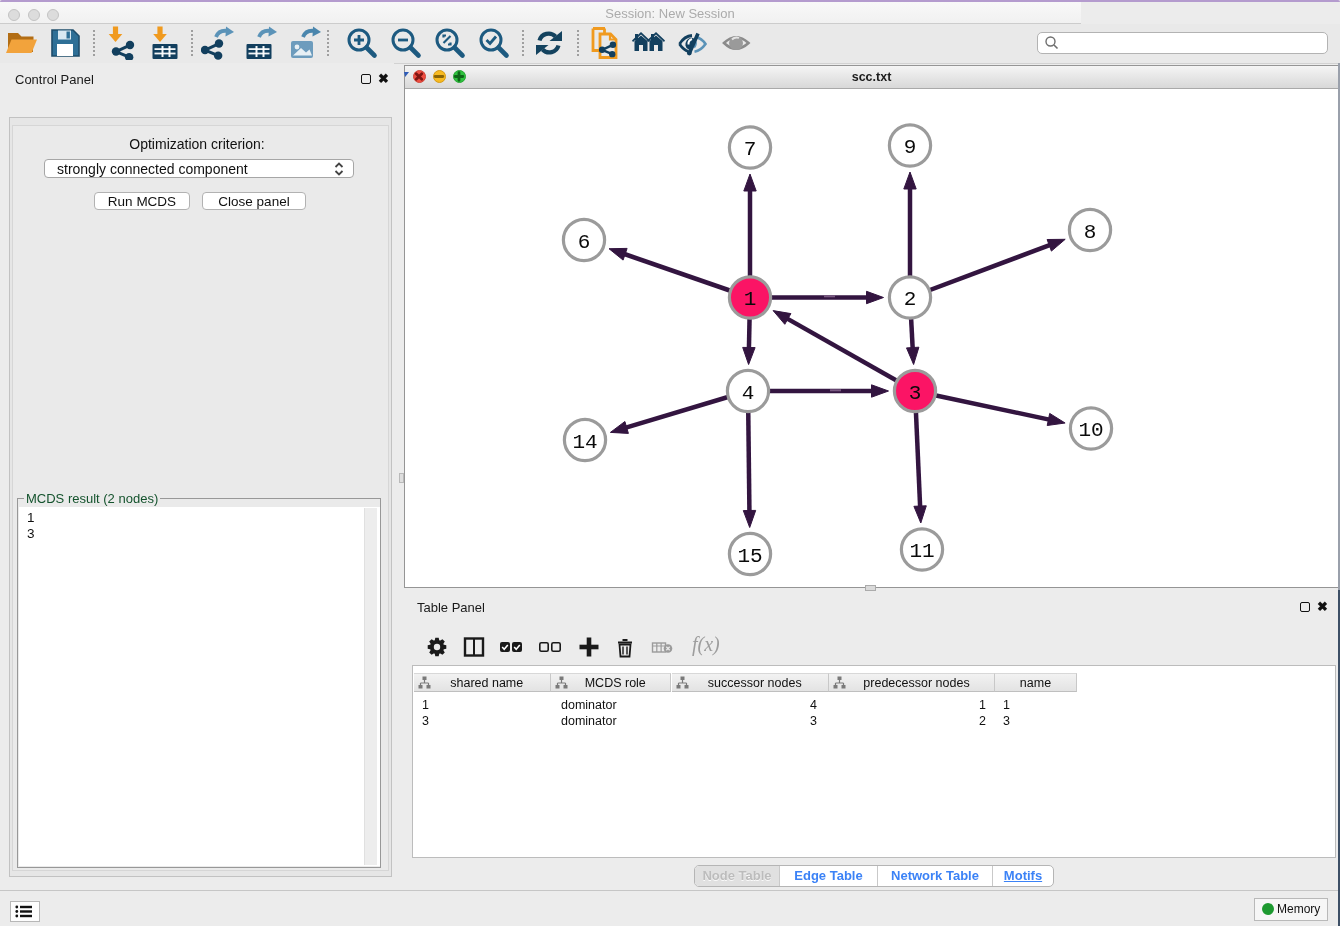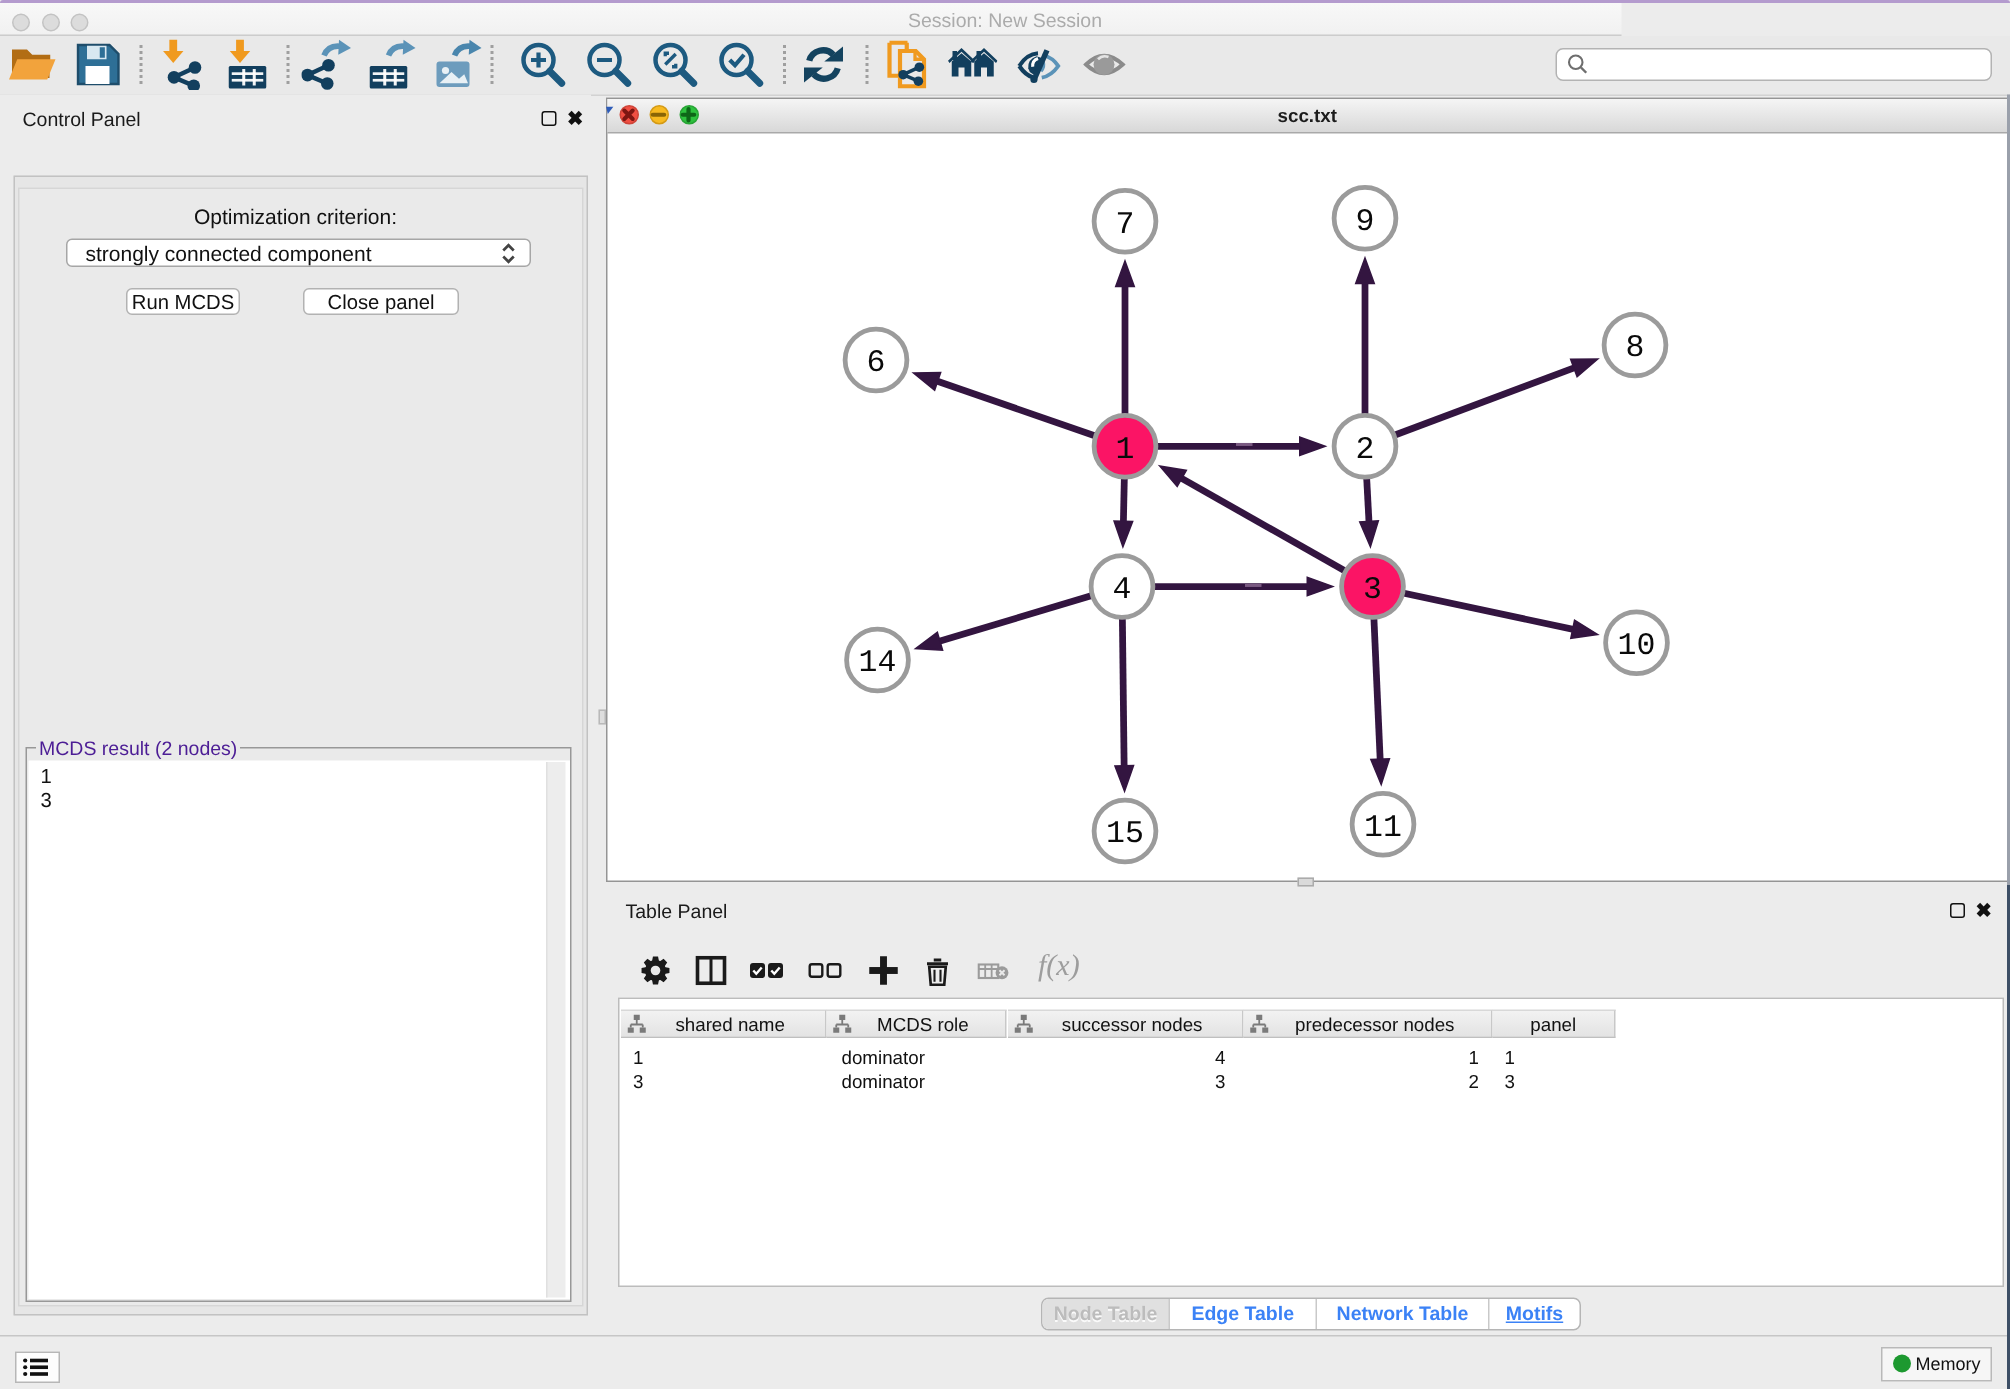--- a/index.html
+++ b/index.html
@@ -31,21 +31,21 @@
   border:1px solid #b5b5b5;border-radius:5px;overflow:hidden;background:#fff;}
 #tabs div{font-size:13px;font-weight:bold;color:#222;line-height:19px;text-align:center;border-right:1px solid #c9c9c9;}
 #tabs div:last-child{border-right:none;background:#dcdcdc;color:#b8b8b8;text-shadow:0 1px 0 #fbfbfb;}
 #mcds-inner{position:absolute;left:12px;top:62px;width:377px;height:746px;background:#eaeaea;border:1px solid #d6d6d6;box-sizing:border-box;}
 #optlabel{position:absolute;left:0;top:73px;width:100%;text-align:center;font-size:14px;color:#111;}
 #dropdown{position:absolute;left:44px;top:96px;width:310px;height:19px;background:#fff;
   border:1px solid #a6a6a6;border-radius:4px;font-size:14px;color:#111;line-height:18px;padding-left:12px;box-sizing:border-box;}
 .btn{position:absolute;height:18px;background:#fff;border:1px solid #b2b2b2;border-radius:4px;
   font-size:13.5px;color:#111;text-align:center;line-height:17px;box-sizing:border-box;}
 #fieldset{position:absolute;left:17px;top:435px;width:364px;height:370px;border:1px solid #989898;box-sizing:border-box;}
-#fieldlabel{position:absolute;left:6px;top:-8px;background:#eaeaea;font-size:13px;color:#4c1d95;padding:0 2px;}
+#fieldlabel{position:absolute;left:6px;top:-8px;background:#eaeaea;font-size:13px;color:#14532d;padding:0 2px;}
 #resulttext{position:absolute;left:1px;top:8px;width:361px;height:359px;background:#fff;
   font-size:13.5px;color:#111;line-height:16px;}
 #resultscroll{position:absolute;right:3px;top:1px;width:12px;height:357px;background:#ededed;border-left:1px solid #e0e0e0;}
 
 #netwin{left:404px;top:65px;width:935px;height:523px;border:1px solid #959595;box-sizing:border-box;background:#fff;}
 #nettitle{position:absolute;left:0;top:0;width:100%;height:23px;
   background:linear-gradient(#f5f5f5,#d8d8d8);border-bottom:1px solid #a9a9a9;box-sizing:border-box;}
 .tl{position:absolute;top:4px;width:13px;height:13px;border-radius:50%;box-sizing:border-box;}
 #netname{position:absolute;top:4px;left:0;width:100%;text-align:center;font-size:12.5px;font-weight:bold;color:#1c1c1c;}
 
@@ -213,21 +213,21 @@
     <span class="sqbtn" style="left:361px;top:11px;"></span>
     <span class="xbtn" style="left:378px;top:11px;">✖</span>
   </div>
   <div id="tabpane"></div>
   <div id="mcds-inner"></div>
   <div id="dropdown">strongly connected component<svg width="12" height="14" viewBox="0 0 12 14" style="position:absolute;right:8px;top:2px;">
         <path d="M2.5 5 L6 1.5 L9.5 5" fill="none" stroke="#444" stroke-width="1.8"></path>
         <path d="M2.5 9 L6 12.5 L9.5 9" fill="none" stroke="#444" stroke-width="1.8"></path>
       </svg></div>
   <div id="optlabel">Optimization criterion:</div>
-  <div class="btn" style="left:84px;top:129px;width:76px;">Run MCDS</div>
+  <div class="btn" style="left:94px;top:129px;width:96px;">Run MCDS</div>
   <div class="btn" style="left:202px;top:129px;width:104px;">Close panel</div>
   <div id="fieldset">
     <span id="fieldlabel">MCDS result (2 nodes)</span>
     <div id="resulttext">
         <div style="padding-left:8px;padding-top:3px;">1<br>3</div>
       <div id="resultscroll"></div>
     </div>
   </div>
 </div>
 <div class="abs" style="left:399px;top:473px;width:5px;height:10px;background:#dedede;border:1px solid #b9b9b9;box-sizing:border-box;"></div>
@@ -364,21 +364,21 @@
           <path d="M6.5 4 v3 M2.5 7 h8 M2.5 7 v2 M10.5 7 v2" stroke="#7a7a7a" stroke-width="1.2" fill="none"></path>
           <rect x="0.5" y="9" width="4" height="3.5" fill="#7a7a7a"></rect>
           <rect x="8.5" y="9" width="4" height="3.5" fill="#7a7a7a"></rect>
         </svg><span style="padding-left:10px;">successor nodes</span></div>
       <div class="hcell" style="left:416px;width:166px;"><svg width="13" height="13" viewBox="0 0 13 13" style="position:absolute;left:4px;top:2px;">
           <rect x="4.5" y="0.5" width="4" height="3.5" fill="#7a7a7a"></rect>
           <path d="M6.5 4 v3 M2.5 7 h8 M2.5 7 v2 M10.5 7 v2" stroke="#7a7a7a" stroke-width="1.2" fill="none"></path>
           <rect x="0.5" y="9" width="4" height="3.5" fill="#7a7a7a"></rect>
           <rect x="8.5" y="9" width="4" height="3.5" fill="#7a7a7a"></rect>
         </svg><span style="padding-left:10px;">predecessor nodes</span></div>
-      <div class="hcell" style="left:582px;width:82px;"><span>panel</span></div>
+      <div class="hcell" style="left:582px;width:82px;"><span>name</span></div>
       <div class="trow" style="left:9px;top:31px;">1</div>
       <div class="trow" style="left:148px;top:31px;">dominator</div>
       <div class="trow" style="left:258px;top:31px;width:146px;text-align:right;">4</div>
       <div class="trow" style="left:416px;top:31px;width:157px;text-align:right;">1</div>
       <div class="trow" style="left:590px;top:31px;">1</div>
       <div class="trow" style="left:9px;top:47px;">3</div>
       <div class="trow" style="left:148px;top:47px;">dominator</div>
       <div class="trow" style="left:258px;top:47px;width:146px;text-align:right;">3</div>
       <div class="trow" style="left:416px;top:47px;width:157px;text-align:right;">2</div>
       <div class="trow" style="left:590px;top:47px;">3</div>

